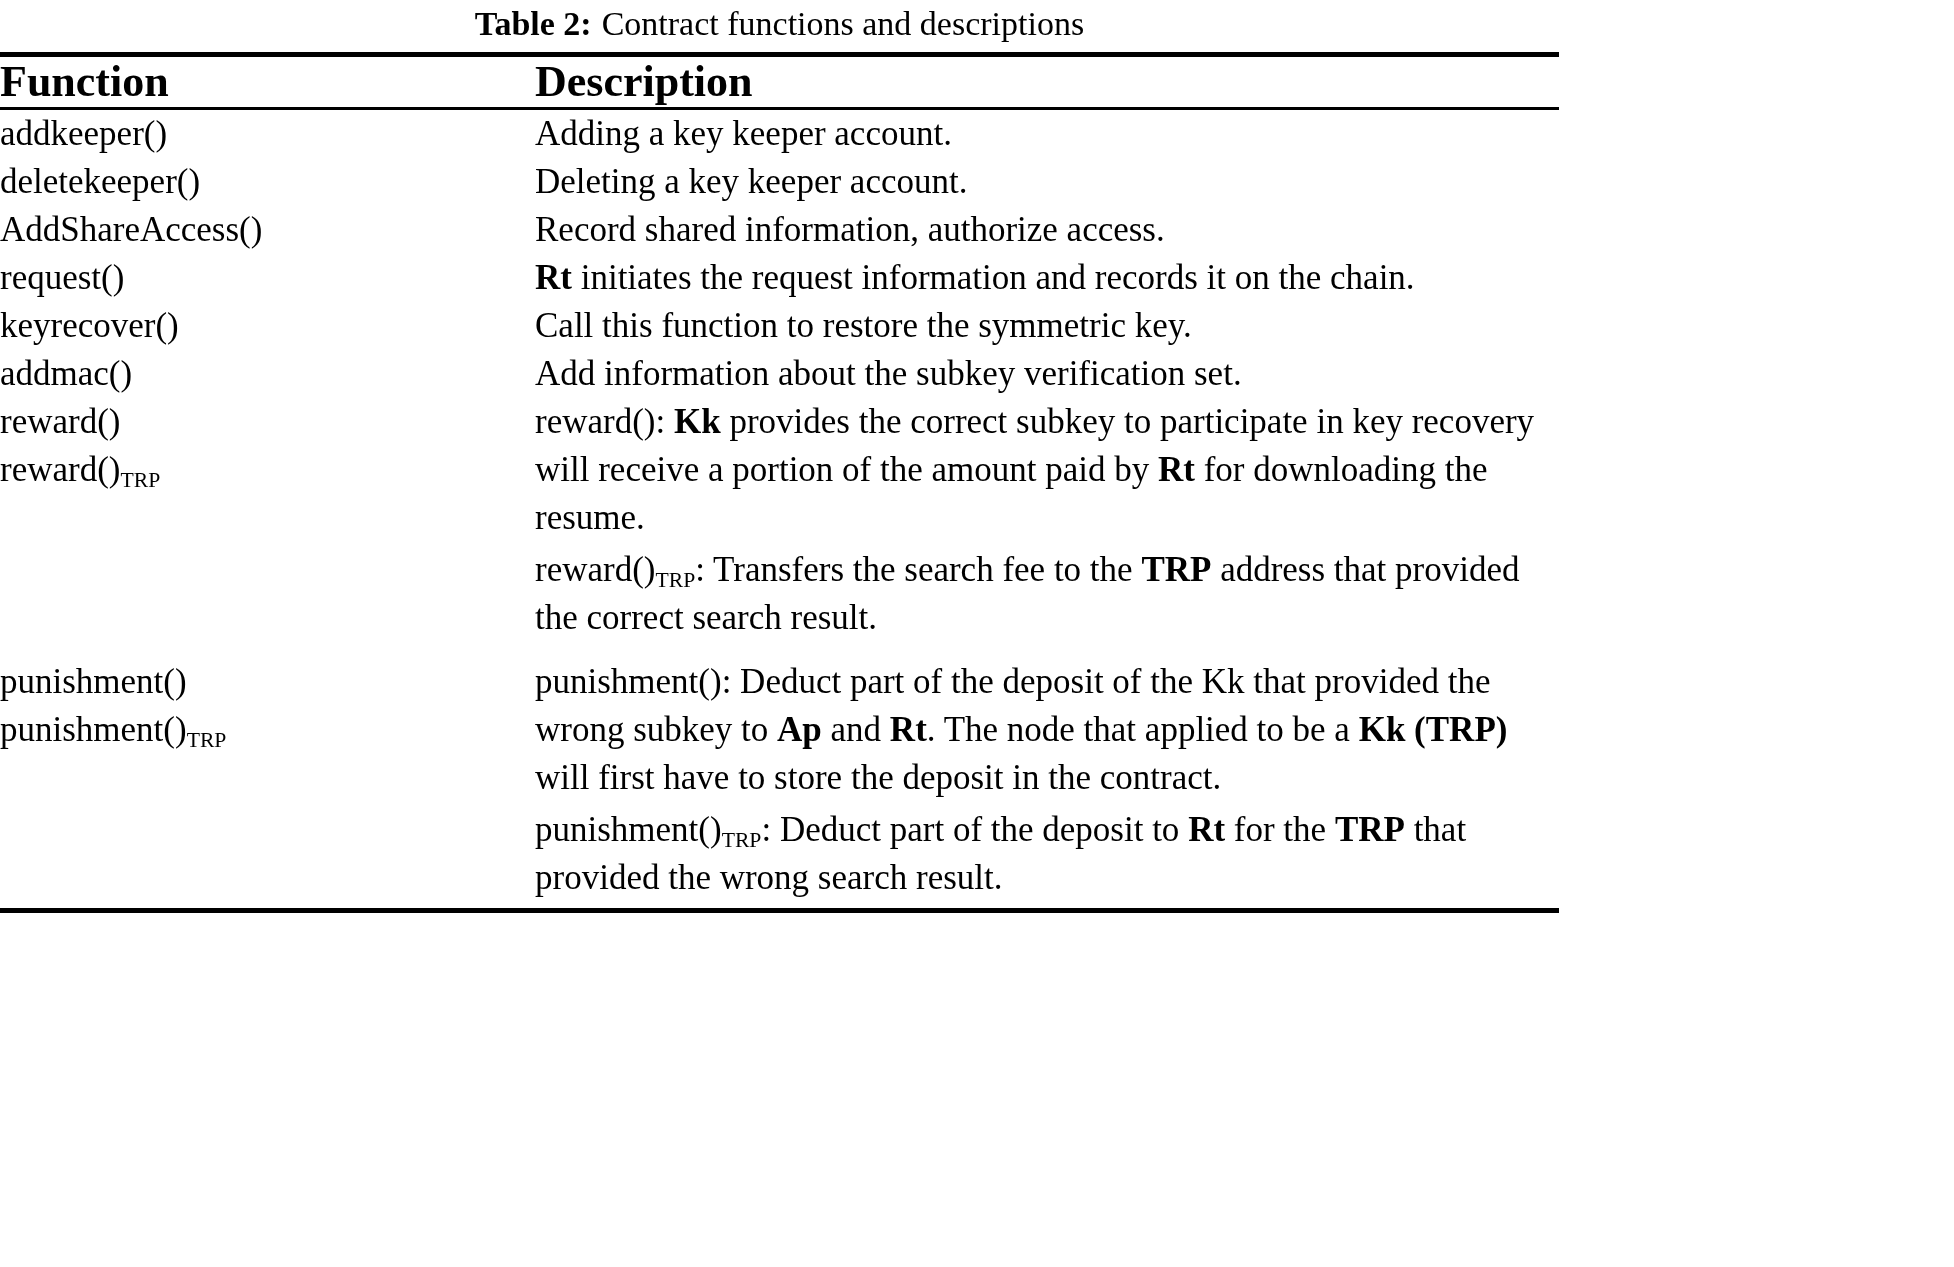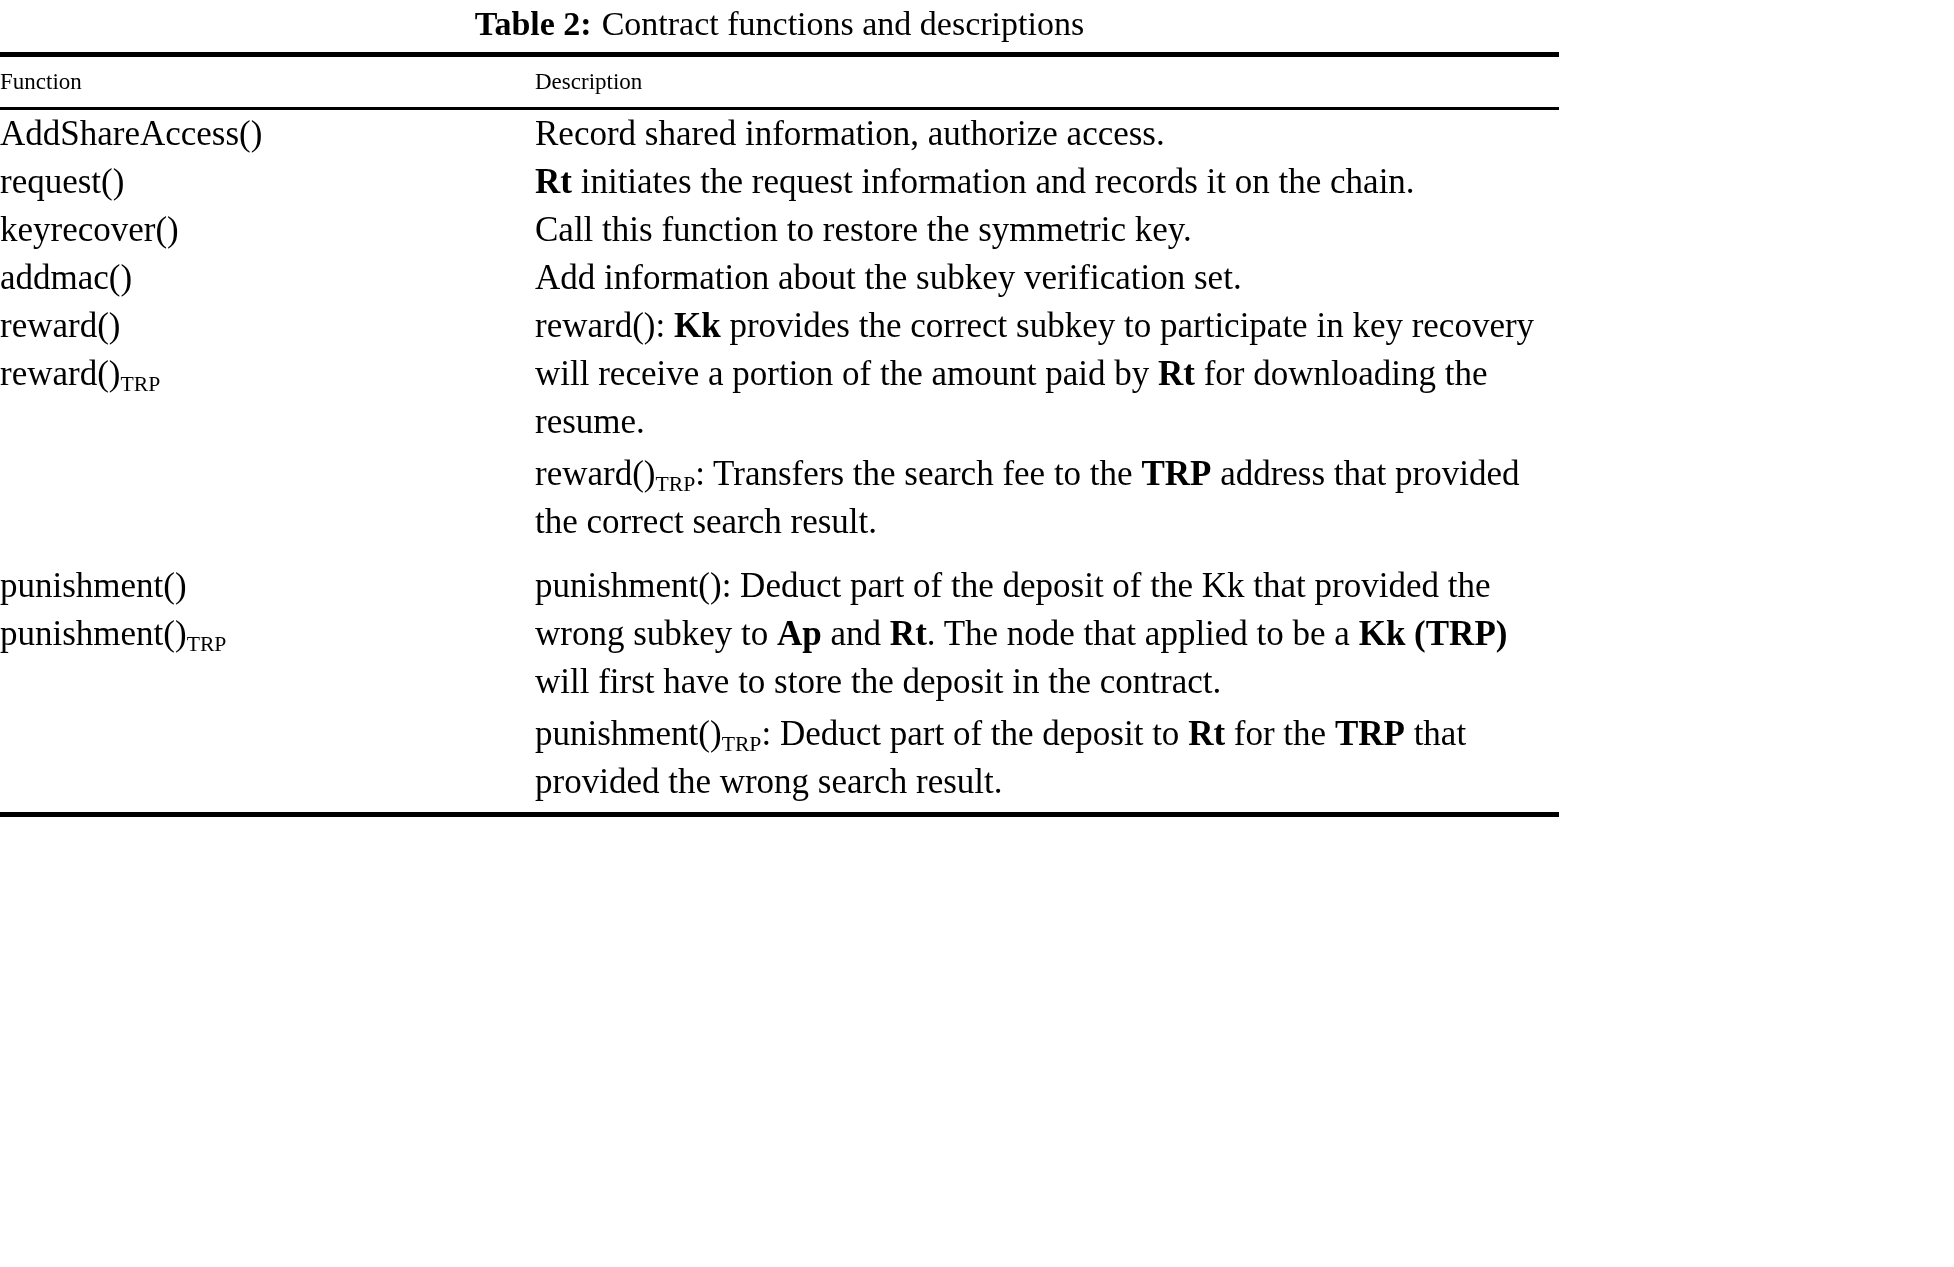--- a/index.html
+++ b/index.html
@@ -62,22 +62,22 @@
   table.tbl col.c-desc { width: auto; }
 
   table.tbl th, table.tbl td {
     text-align: left;
     vertical-align: top;
     padding: 0;
     border: 0;
   }
 
   .head-cell {
-    font-weight: normal;
-    font-size: 23px;
+    font-weight: bold;
+    font-size: 44px;
     line-height: 50px;
     padding-top: 9px;
     padding-bottom: 11px;
   }
 
   .body-row td {
     line-height: 48px;
     padding-top: 1px;
     padding-bottom: 1px;
   }
@@ -141,20 +141,36 @@
   <div class="rule-thin"></div>
 
   <table class="tbl">
     <colgroup>
       <col class="c-func">
       <col class="c-desc">
     </colgroup>
     <tbody id="tbody">
         <tr class="body-row">
           <td class="fn-cell">
+            <div>addkeeper()</div>
+          </td>
+          <td class="desc-cell">
+            <p class="desc-para"><span>Adding a key keeper account.</span></p>
+          </td>
+        </tr>
+        <tr class="body-row">
+          <td class="fn-cell">
+            <div>deletekeeper()</div>
+          </td>
+          <td class="desc-cell">
+            <p class="desc-para"><span>Deleting a key keeper account.</span></p>
+          </td>
+        </tr>
+        <tr class="body-row">
+          <td class="fn-cell">
             <div>AddShareAccess()</div>
           </td>
           <td class="desc-cell">
             <p class="desc-para"><span>Record shared information, authorize access.</span></p>
           </td>
         </tr>
         <tr class="body-row">
           <td class="fn-cell">
             <div>request()</div>
           </td>

